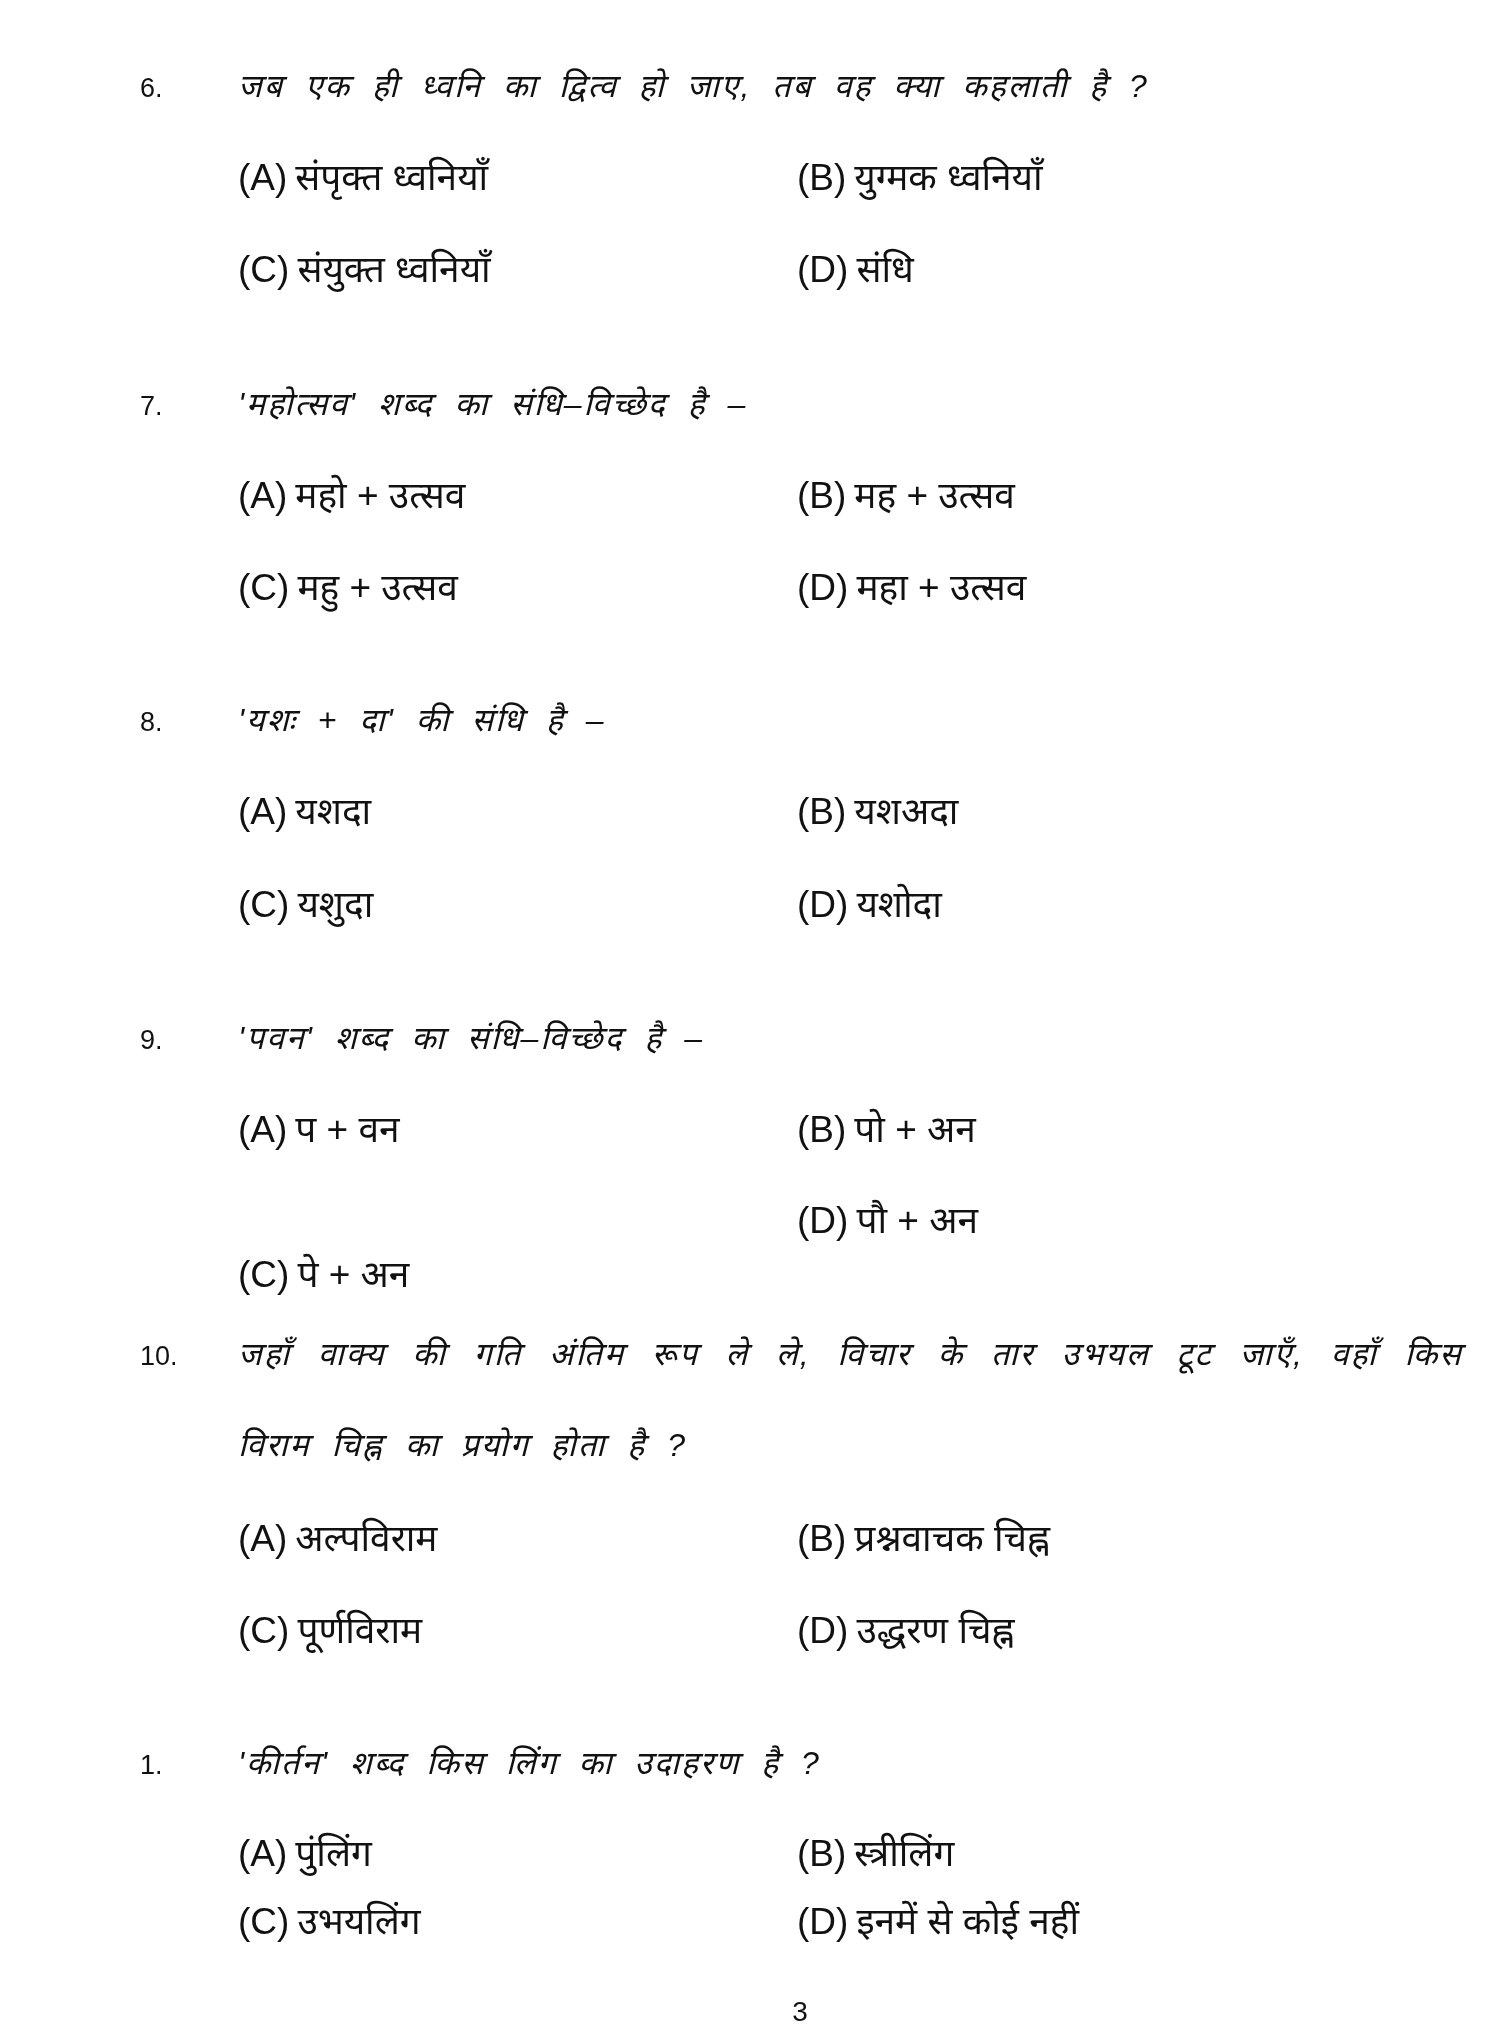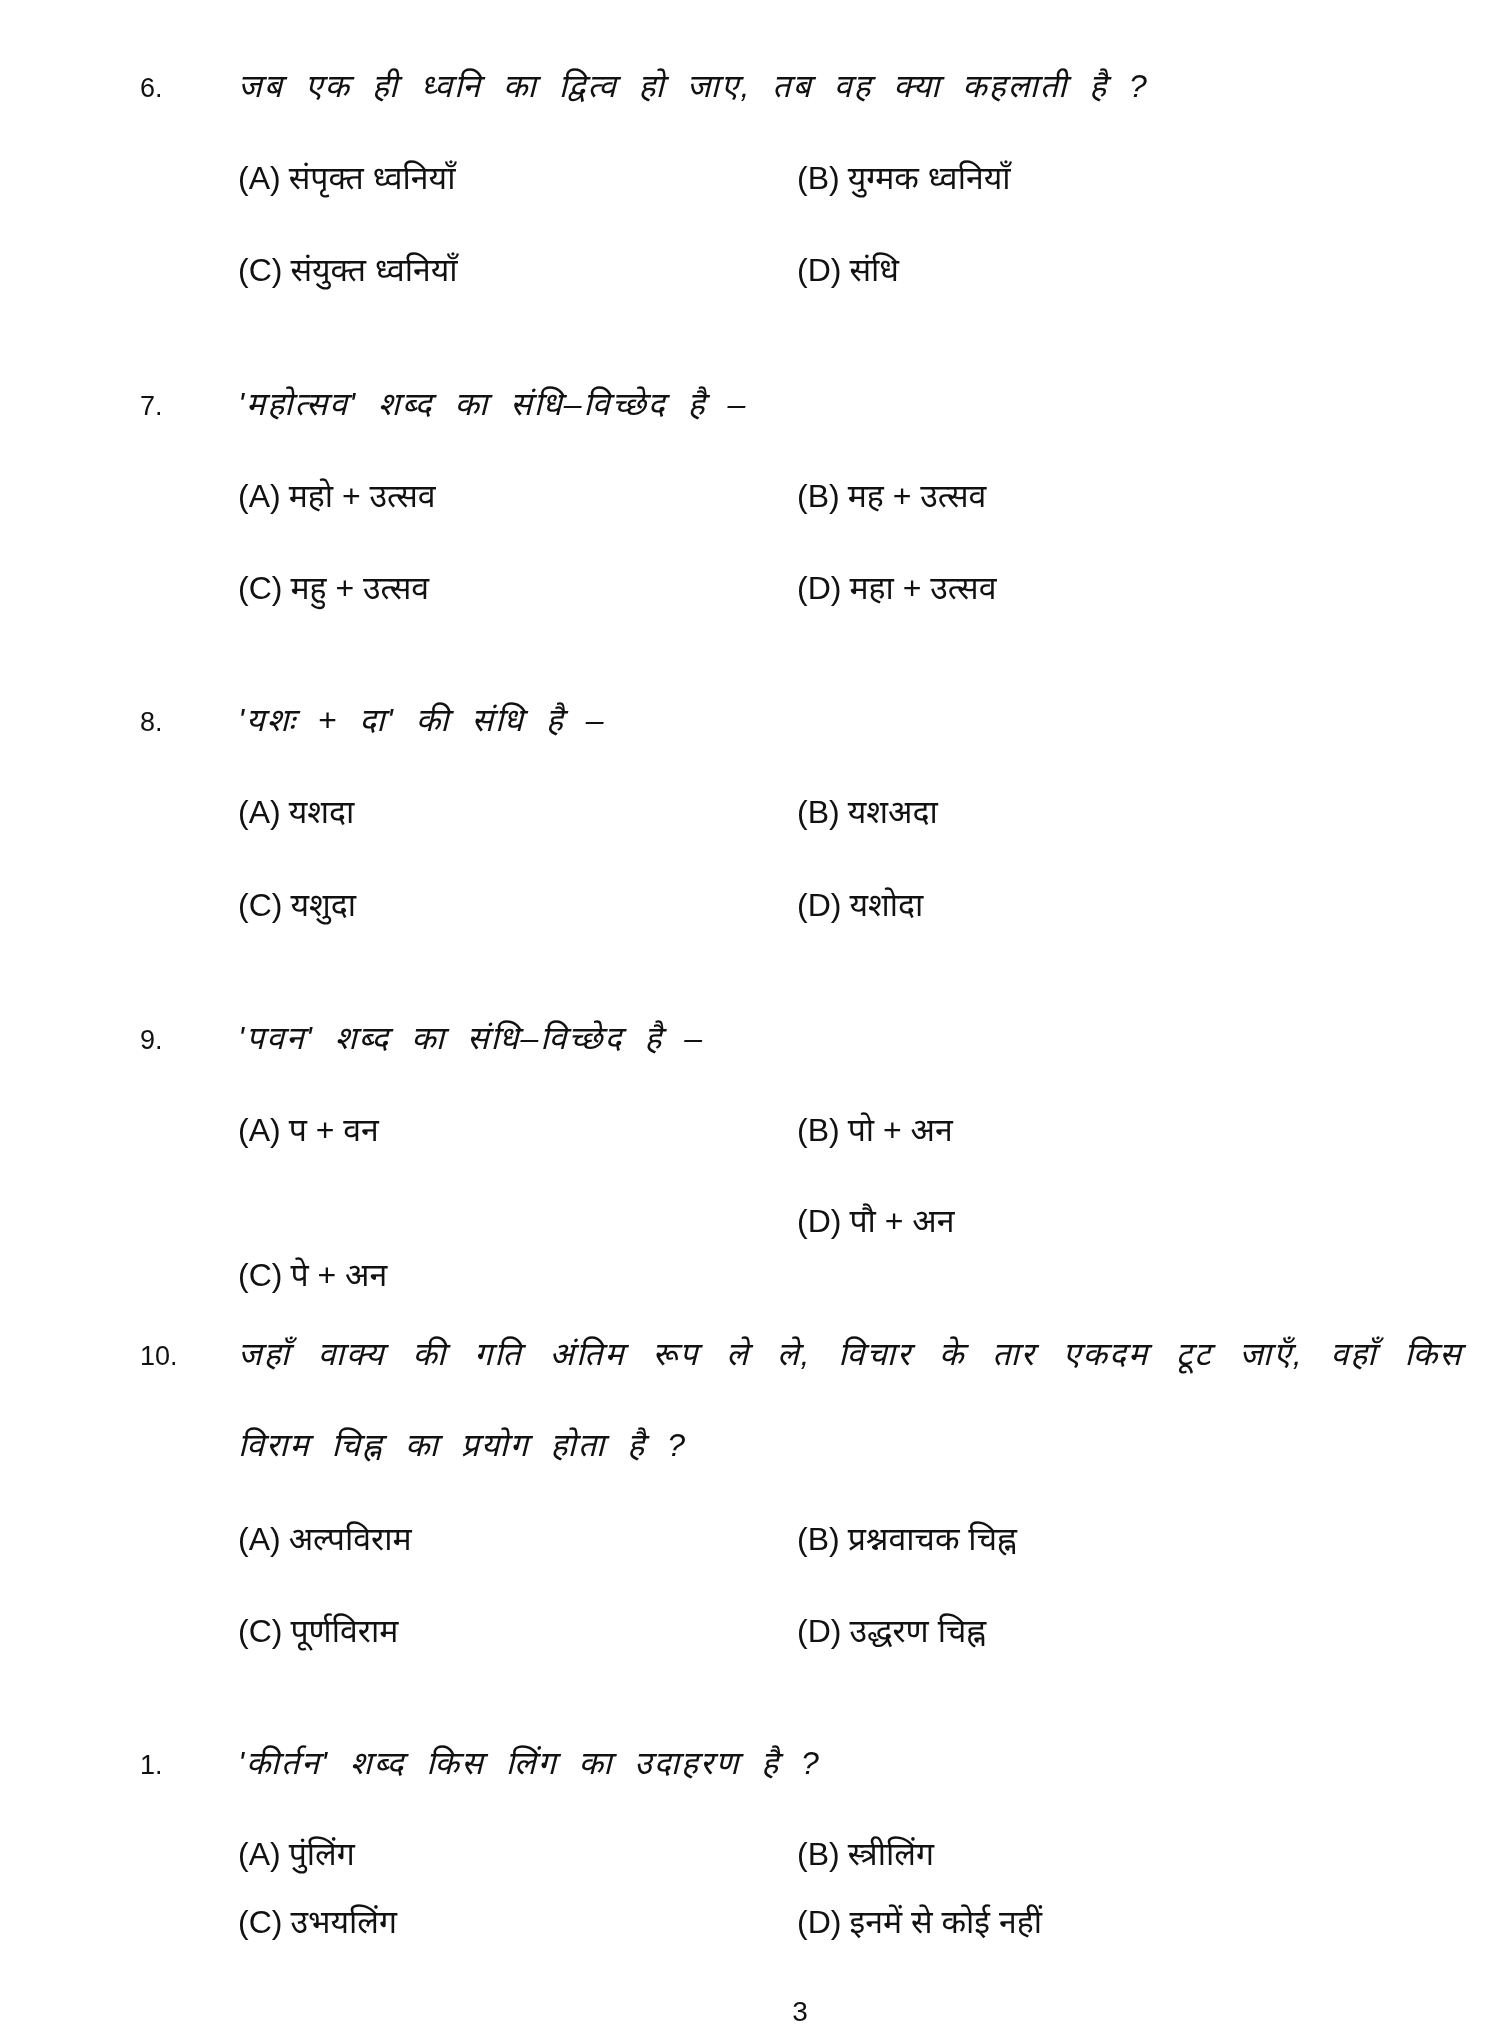--- a/index.html
+++ b/index.html
@@ -2,21 +2,21 @@
 <html><head>
 <meta charset="utf-8">
 <style>
   html, body { margin:0; padding:0; background:#ffffff; }
   body { width:1505px; height:2034px; position:relative; overflow:hidden;
          font-family: "Liberation Sans", "DejaVu Sans", sans-serif; color:#111; }
   .line { position:absolute; font-size:32px; line-height:40px; white-space:nowrap; }
   .qnum { left:140px; font-size:27px; }
   .qtext { left:238px; letter-spacing:2px; word-spacing:10px;font-style:italic; }
   .qtext.justify { width:1225px; text-align:justify; text-align-last:justify; }
-  .opt { font-size:32px; }
+  .opt { font-size:37px; }
   .opt.left { left:238px; }
   .opt.right { left:797px; }
   .opt .lbl { margin-right:8px; }
   .pagenum { position:absolute; left:0; width:1600px; text-align:center; top:1996px; font-size:28px; }
 </style>
 </head>
 <body>
 
 <div class="line qnum" style="top:68px">6.</div>
 <div class="line qtext" style="top:66px">जब एक ही ध्वनि का द्वित्व हो जाए, तब वह क्या कहलाती है ?</div>
@@ -40,21 +40,21 @@
 <div class="line opt right" style="top:885px"><span class="lbl">(D)</span><span>यशोदा</span></div>
 
 <div class="line qnum" style="top:1020px">9.</div>
 <div class="line qtext" style="top:1018px">'पवन' शब्द का संधि–विच्छेद है –</div>
 <div class="line opt left" style="top:1110px"><span class="lbl">(A)</span><span>प + वन</span></div>
 <div class="line opt right" style="top:1110px"><span class="lbl">(B)</span><span>पो + अन</span></div>
 <div class="line opt left" style="top:1255px"><span class="lbl">(C)</span><span>पे + अन</span></div>
 <div class="line opt right" style="top:1201px"><span class="lbl">(D)</span><span>पौ + अन</span></div>
 
 <div class="line qnum" style="top:1336px">10.</div>
-<div class="line qtext justify" style="top:1334px">जहाँ वाक्य की गति अंतिम रूप ले ले, विचार के तार एकदम टूट जाएँ, वहाँ किस</div>
+<div class="line qtext justify" style="top:1334px">जहाँ वाक्य की गति अंतिम रूप ले ले, विचार के तार उभयल टूट जाएँ, वहाँ किस</div>
 <div class="line qtext" style="top:1425px">विराम चिह्न का प्रयोग होता है ?</div>
 <div class="line opt left" style="top:1519px"><span class="lbl">(A)</span><span>अल्पविराम</span></div>
 <div class="line opt right" style="top:1519px"><span class="lbl">(B)</span><span>प्रश्नवाचक चिह्न</span></div>
 <div class="line opt left" style="top:1611px"><span class="lbl">(C)</span><span>पूर्णविराम</span></div>
 <div class="line opt right" style="top:1611px"><span class="lbl">(D)</span><span>उद्धरण चिह्न</span></div>
 
 <div class="line qnum" style="top:1745px">1.</div>
 <div class="line qtext" style="top:1743px">'कीर्तन' शब्द किस लिंग का उदाहरण है ?</div>
 <div class="line opt left" style="top:1834px"><span class="lbl">(A)</span><span>पुंलिंग</span></div>
 <div class="line opt right" style="top:1834px"><span class="lbl">(B)</span><span>स्त्रीलिंग</span></div>

